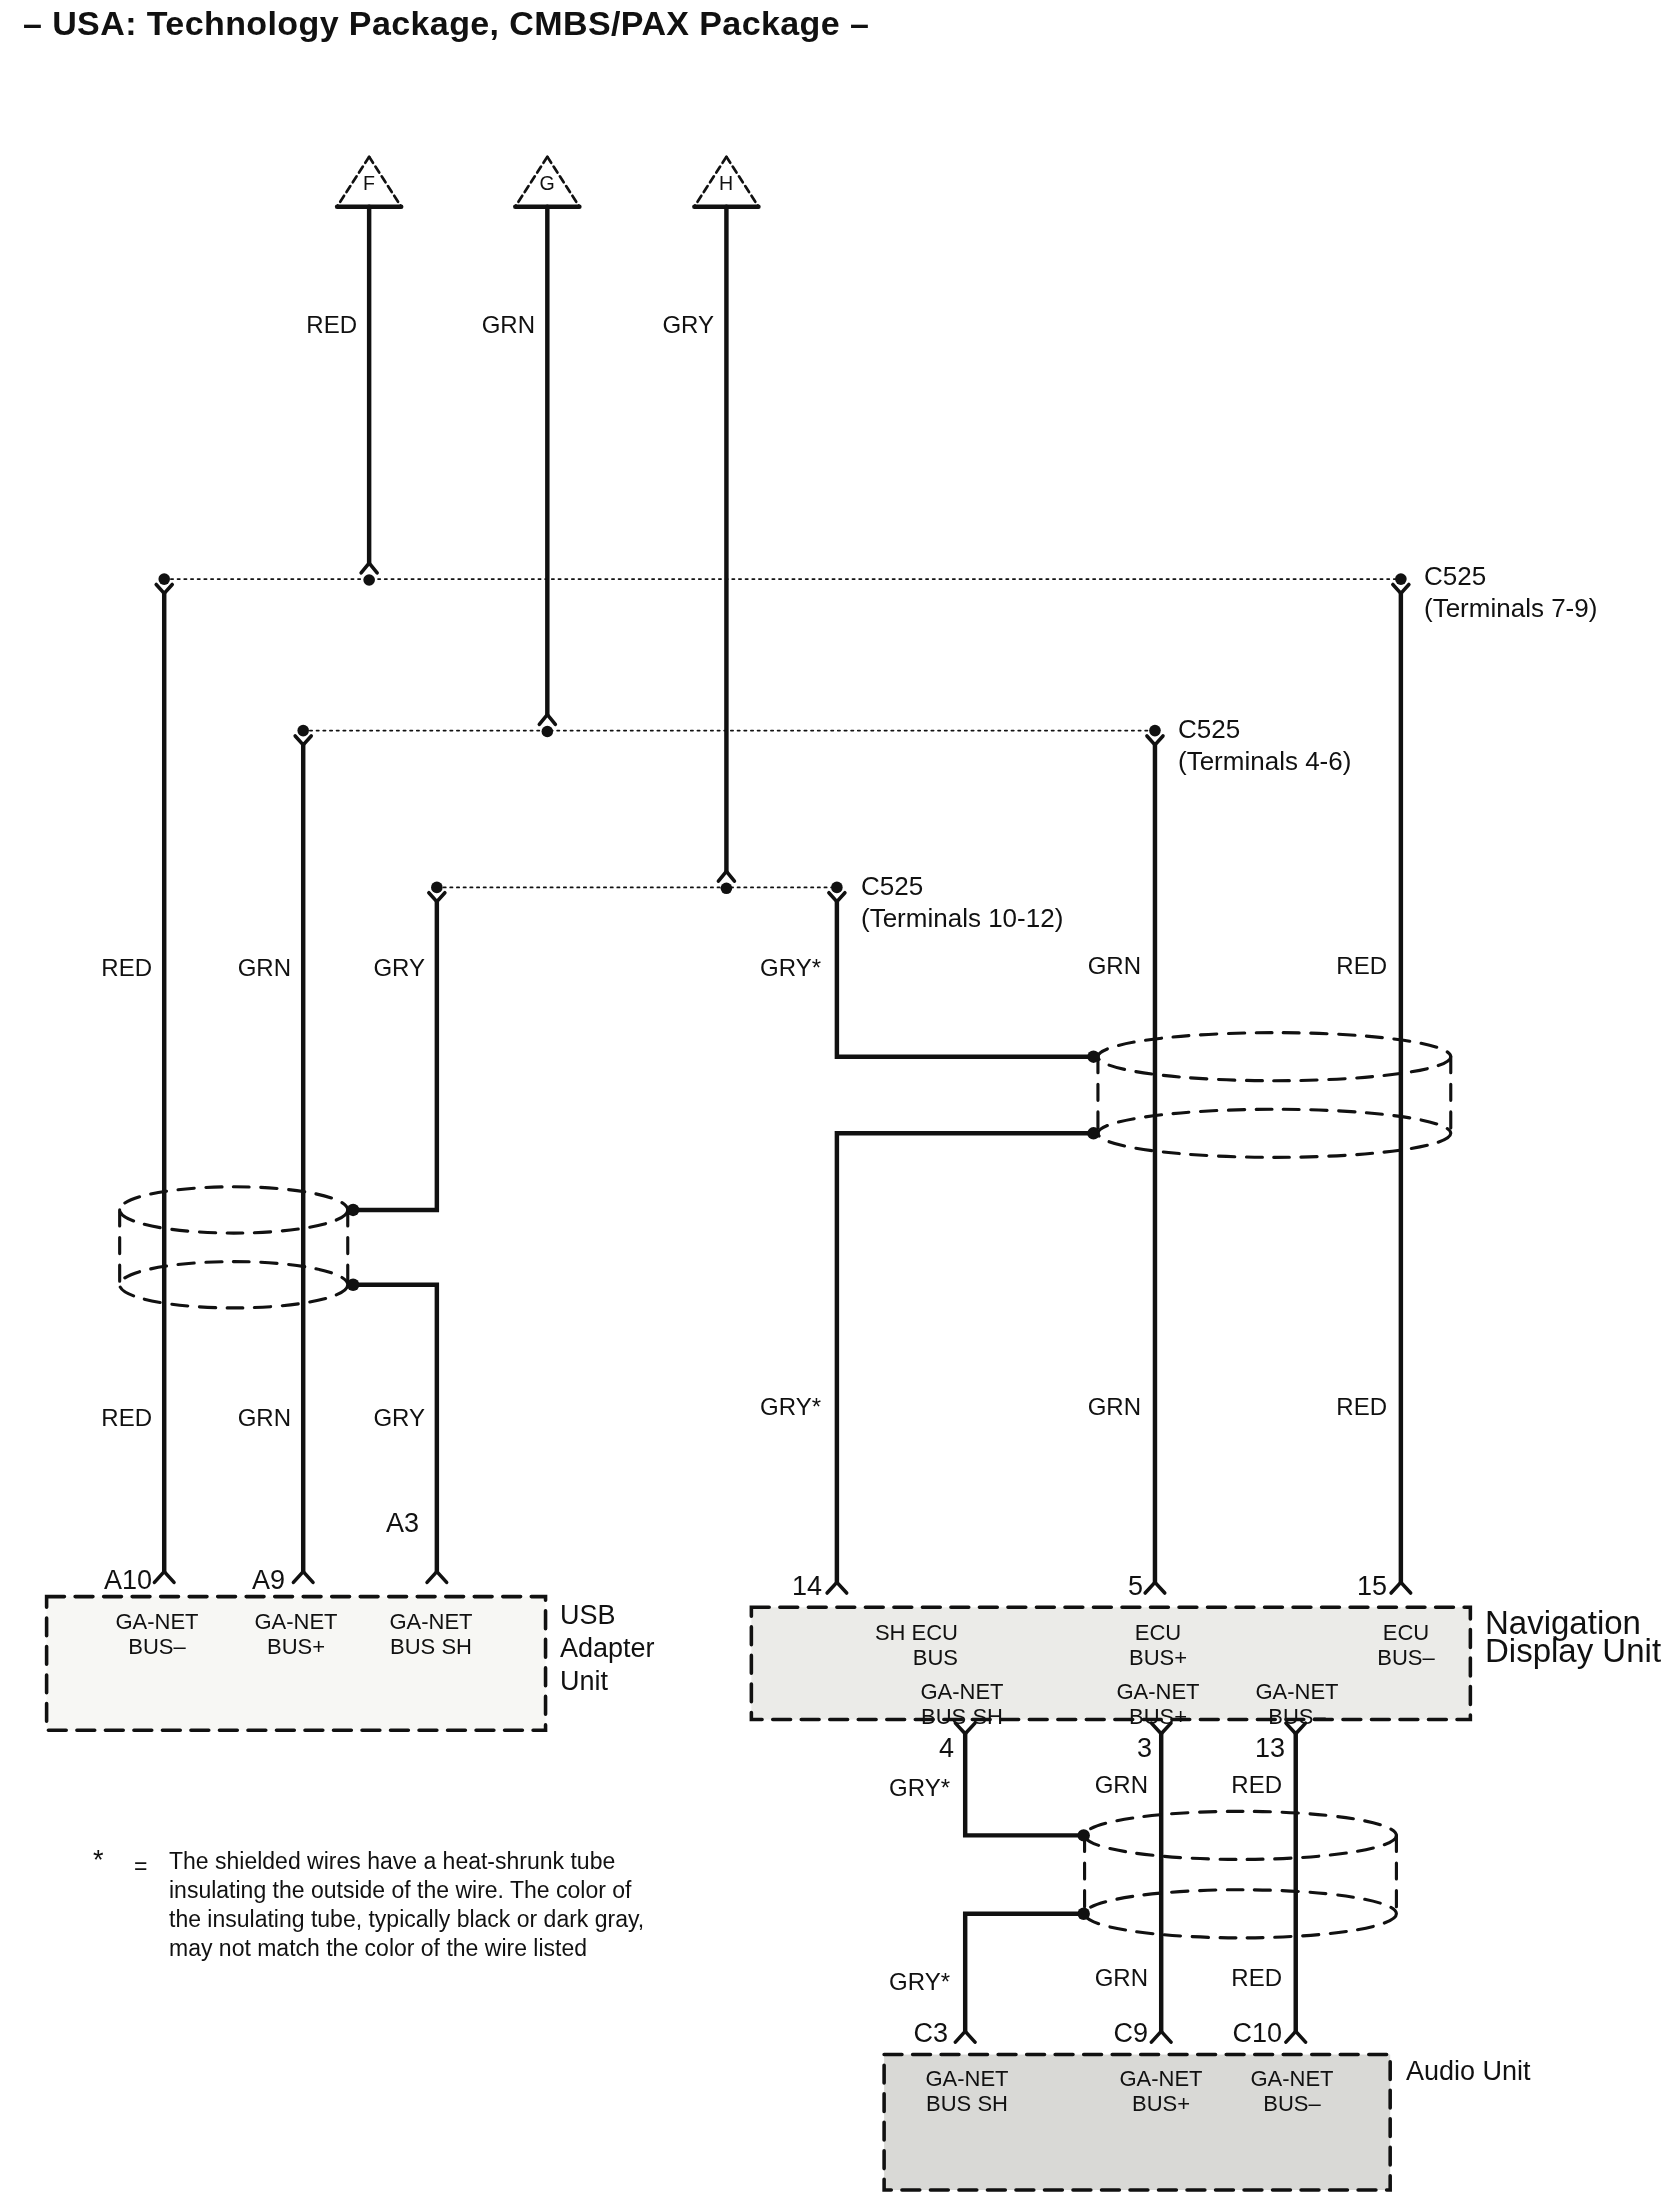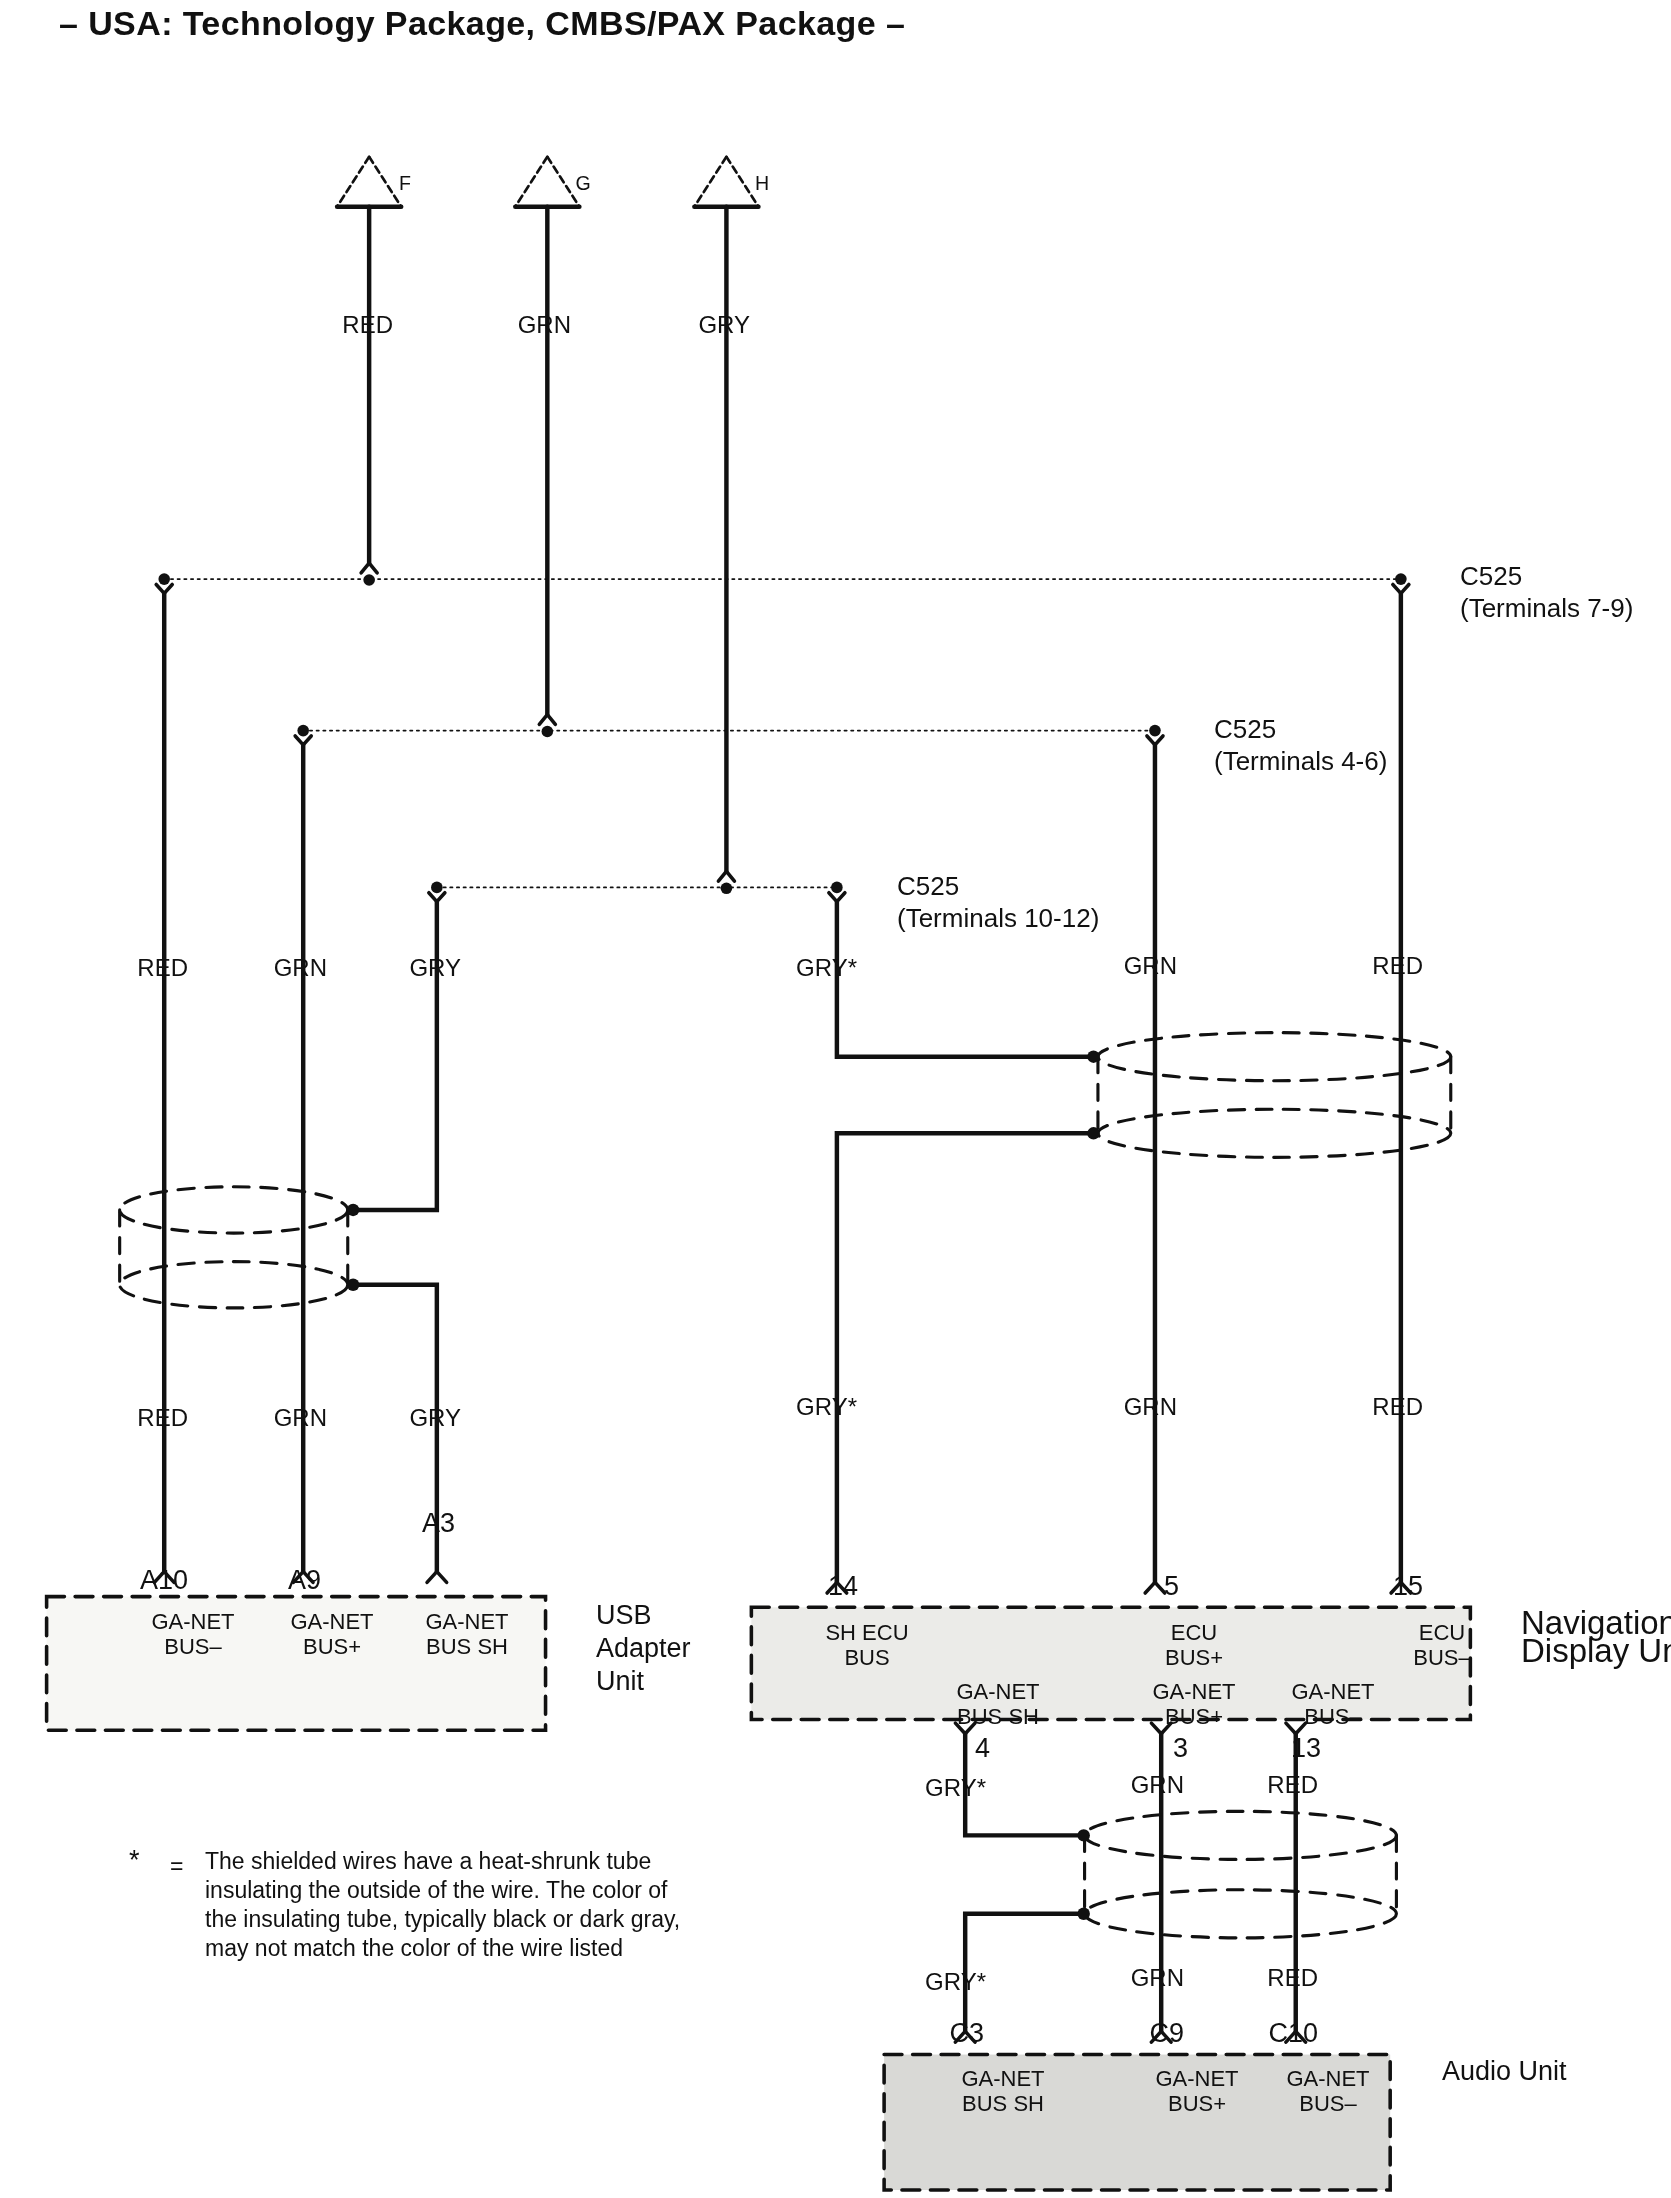--- a/index.html
+++ b/index.html
@@ -1,21 +1,21 @@
 <!DOCTYPE html>
 <html style="--ink: #111111; --usb-fill: #f7f7f4; --nav-fill: #ebebe8; --audio-fill: #d9d9d6;font-size:14.3px"><head>
 <meta charset="utf-8">
 <style>
   html,body{margin:0;padding:0;}
   body{
     width:1672px;height:2198px;position:relative;background:#ffffff;
     font-family:"Liberation Sans", sans-serif;color:var(--ink,#111);
     overflow:hidden;
   }
-  .lbl{position:absolute;white-space:nowrap;line-height:1.1;margin-left:36px;}
+  .lbl{position:absolute;white-space:nowrap;line-height:1.1;}
   .r{text-align:right;width:134px;}
   .c{text-align:center;width:196px;}
   .wire-lbl{font-size:24px;}
   .pin-lbl{font-size:27px;}
   .conn-lbl{font-size:26px;line-height:32px;}
   .box-lbl{font-size:22px;line-height:25px;}
   .unit-lbl{font-size:27px;line-height:33px;}
   .unit-lbl-sm{font-size:33px;line-height:28px;}
   .tri-lbl{font-size:19.6px;text-align:center;width:36px;}
   .title{font-size:34px;font-weight:bold;letter-spacing:0.4px;}
@@ -216,21 +216,21 @@
 <div class="lbl unit-lbl" style="left:560px;top:1599px;">
   <div>USB</div>
   <div>Adapter</div>
   <div>Unit</div>
 </div>
 
 <div class="lbl pin-lbl r" style="left:688px;top:1572px;">14</div>
 <div class="lbl pin-lbl r" style="left:1009px;top:1572px;">5</div>
 <div class="lbl pin-lbl r" style="left:1253px;top:1572px;">15</div>
 
-<div class="lbl box-lbl c" style="left:733px;top:1620px;">
+<div class="lbl box-lbl c" style="left:762px;top:1620px;text-align:right;">
   <div>SH ECU</div>
   <div>BUS</div>
 </div>
 <div class="lbl box-lbl c" style="left:1060px;top:1620px;">
   <div>ECU</div>
   <div>BUS+</div>
 </div>
 <div class="lbl box-lbl c" style="left:1308px;top:1620px;">
   <div>ECU</div>
   <div>BUS–</div>

